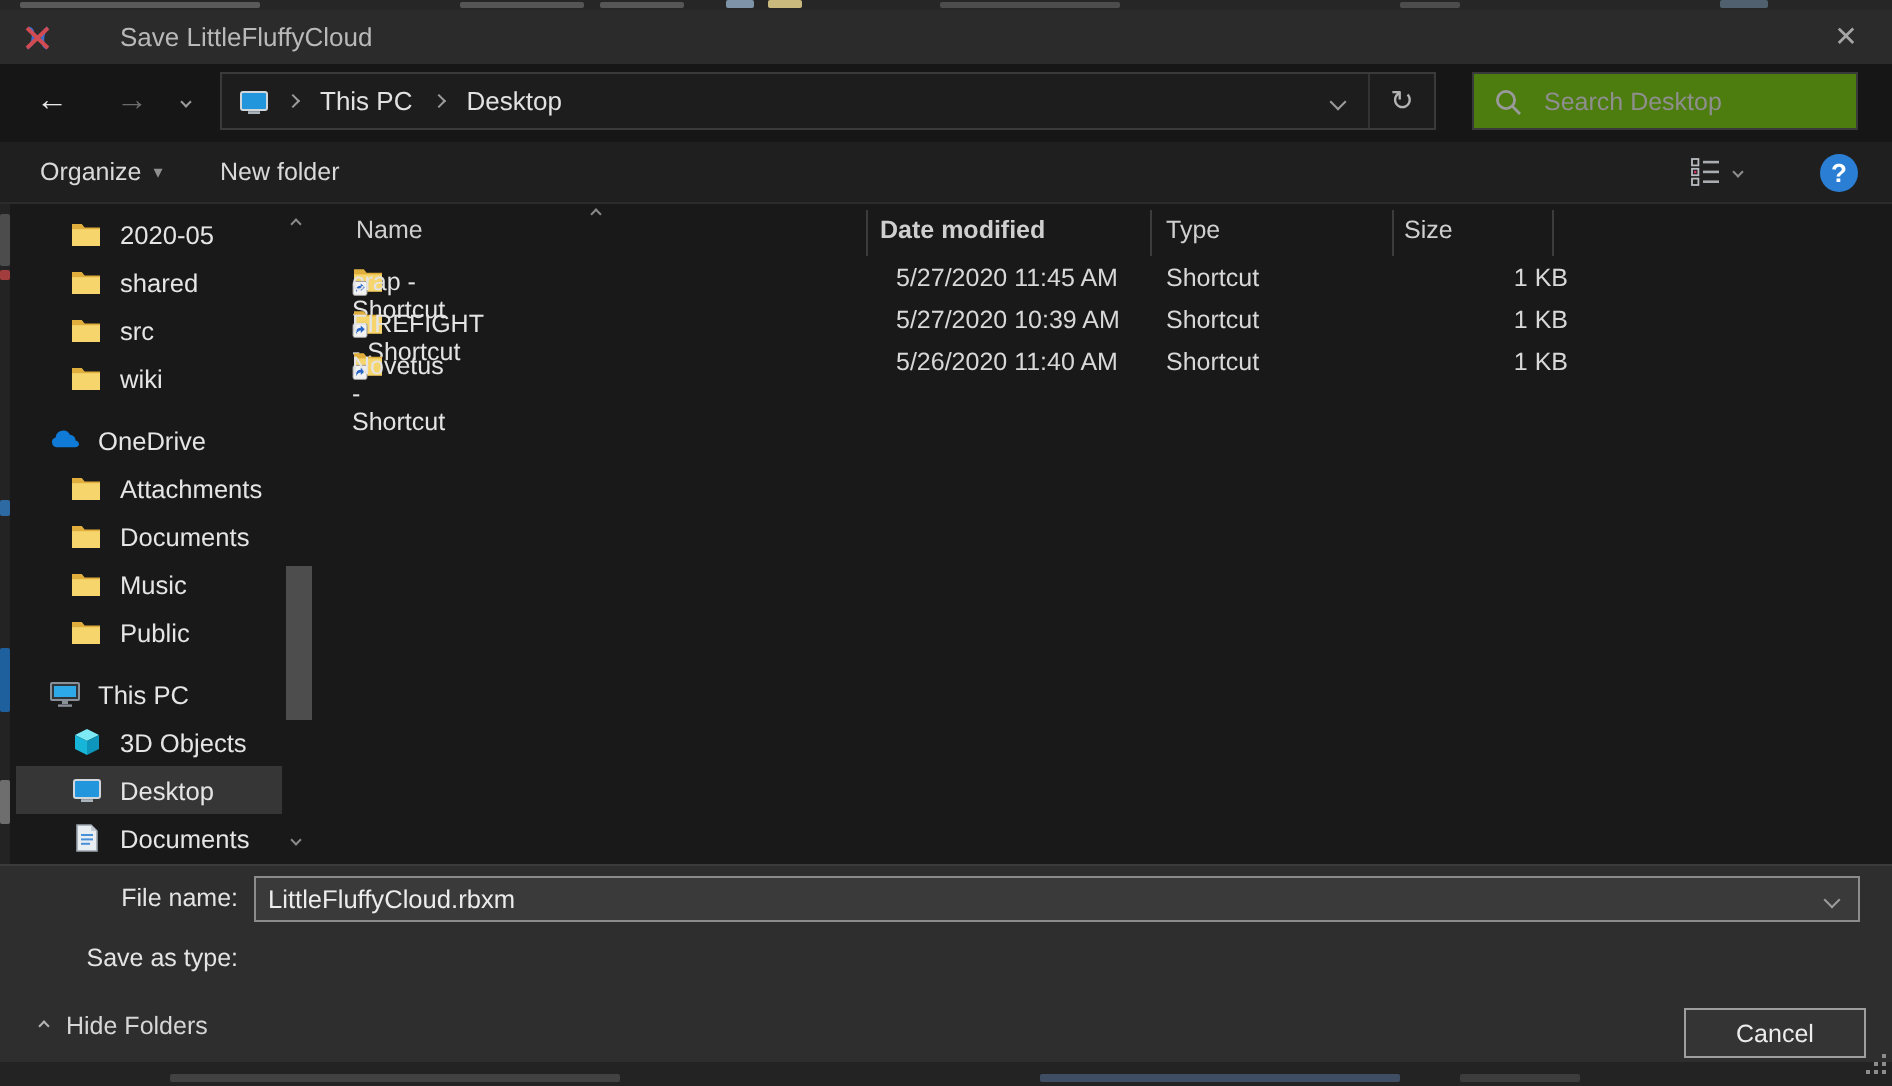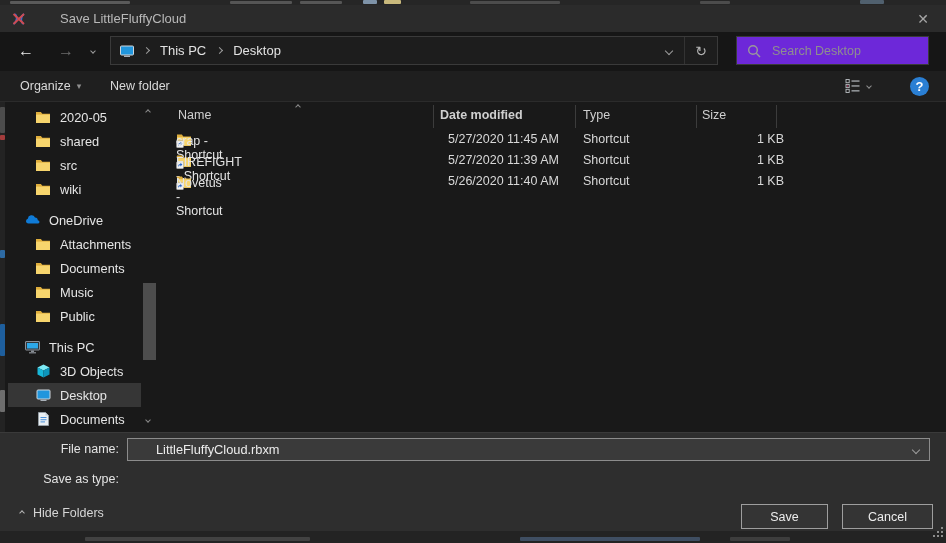--- a/index.html
+++ b/index.html
@@ -23,21 +23,21 @@
   
   .navbar{left:0;top:32px;width:946px;height:39px;background:#161616;}
   .nav-btn{position:absolute;top:36px;height:29px;display:flex;align-items:center;justify-content:center;font-size:16px;color:#e8e8e8;}
   .nav-btn.disabled{color:#6b6b6b;}
   .addr{position:absolute;left:110px;top:36px;width:608px;height:29px;background:#1d1d1d;border:1px solid #3a3a3a;display:flex;align-items:center;padding-left:8px;}
   .crumb{display:flex;align-items:center;gap:9px;}
   .crumb-label{color:#e2e2e2;font-size:13px;padding:0 2px;}
   .addr-right{margin-left:auto;display:flex;align-items:center;height:100%;}
   .addr-chev{width:30px;height:100%;display:flex;align-items:center;justify-content:center;}
   .addr-refresh{width:33px;height:100%;display:flex;align-items:center;justify-content:center;border-left:1px solid #333;color:#b4b4b4;font-size:14px;}
-  .searchbox{position:absolute;left:736px;top:36px;width:193px;height:29px;background:#6d28d9;border:1px solid #3a3a3a;display:flex;align-items:center;padding-left:10px;gap:9px;}
+  .searchbox{position:absolute;left:736px;top:36px;width:193px;height:29px;background:#4d7c0f;border:1px solid #3a3a3a;display:flex;align-items:center;padding-left:10px;gap:9px;}
   .searchbox input{background:transparent;border:0;outline:0;color:#cfcfcf;font-size:12.5px;width:140px;font-family:inherit;}
   .searchbox input::placeholder{color:#8f8f8f;}
 
   
   .cmdbar{left:0;top:71px;width:946px;height:31px;background:#1f1f1f;border-bottom:1px solid #2b2b2b;}
   .cmd-item{position:absolute;top:0;height:30px;display:flex;align-items:center;gap:6px;color:#d9d9d9;font-size:12.5px;}
   .help-circle{width:19px;height:19px;border-radius:50%;background:#2a7fd4;color:#fff;font-weight:bold;font-size:13px;display:flex;align-items:center;justify-content:center;}
 
   
   .cv{display:inline-block;width:6px;height:6px;border-right:1.5px solid #9c9c9c;border-bottom:1.5px solid #9c9c9c;}
@@ -370,21 +370,21 @@
               <span class="f-ic">
                 <svg width="16" height="16" viewBox="0 0 16 16">
                   <path d="M1 2.6h4.9l1.4 1.8H15v9.4H1z" fill="#dfae3c"></path>
                   <path d="M1 5.2h14v8.6H1z" fill="#f7d56d"></path>
                   <rect x="0.5" y="8.7" width="7" height="7" rx="1" fill="#f2f2f2" stroke="#9a9a9a" stroke-width="0.5"></rect>
                   <path d="M2.1 14.2v-1.4c0-1.2 1-1.9 2.3-1.9v-1.2l2 1.9-2 1.9v-1.2c-1 0-1.8.6-2.3 1.9z" fill="#2a66c8"></path>
                 </svg>
               </span>
               <span>FIREFIGHT - Shortcut</span>
             </span>
-            <span class="c-date">5/27/2020 11:39 AM</span>
+            <span class="c-date">5/27/2020 10:39 AM</span>
             <span class="c-type">Shortcut</span>
             <span class="c-size">1 KB</span>
           </div>
           <div class="f-row">
             <span class="c-name">
               <span class="f-ic">
                 <svg width="16" height="16" viewBox="0 0 16 16">
                   <path d="M1 2.6h4.9l1.4 1.8H15v9.4H1z" fill="#dfae3c"></path>
                   <path d="M1 5.2h14v8.6H1z" fill="#f7d56d"></path>
                   <rect x="0.5" y="8.7" width="7" height="7" rx="1" fill="#f2f2f2" stroke="#9a9a9a" stroke-width="0.5"></rect>
@@ -404,35 +404,34 @@
       <div class="frag" style="left:0;top:5px;width:5px;height:26px;background:#4c4c4c;"></div>
       <div class="frag" style="left:0;top:33px;width:5px;height:5px;background:#a33c3c;"></div>
       <div class="frag" style="left:0;top:148px;width:5px;height:8px;background:#2d6aa3;"></div>
       <div class="frag" style="left:0;top:222px;width:5px;height:32px;background:#1e5f9e;"></div>
       <div class="frag" style="left:0;top:288px;width:5px;height:22px;background:#6e6e6e;"></div>
     </div>
   </div>
 
   <div class="abs fields">
     <div class="f-label" style="top:9px;">File name:</div>
-    <div class="combo" style="top:5px;padding-left:22px;">
+    <div class="combo" style="top:5px;">
       <input type="text" value="LittleFluffyCloud.rbxm" style="">
       <span class="combo-chev">
           <span class="cv cv-d"></span>
         </span>
     </div>
     <div class="f-label" style="top:39px;">Save as type:</div>
   </div>
 
   <div class="abs btnbar">
     <div class="hidefolders">
       <span class="cv cv-u cv-sm" style="border-color:#b5b5b5;"></span>
       <span>Hide Folders</span>
     </div>
-    <button class="dlg-btn save-btn">Save</button>
     <button class="dlg-btn cancel-btn">Cancel</button>
   </div>
 
   <div class="abs bottom-sliver">
     <div class="frag" style="left:85px;top:6px;width:225px;height:4px;background:#4a4a4a;opacity:.8;"></div>
     <div class="frag" style="left:520px;top:6px;width:180px;height:4px;background:#465972;opacity:.8;"></div>
     <div class="frag" style="left:730px;top:6px;width:60px;height:4px;background:#444;opacity:.8;"></div>
   </div>
   <div class="grip">
     <svg width="11" height="11" viewBox="0 0 11 11">

